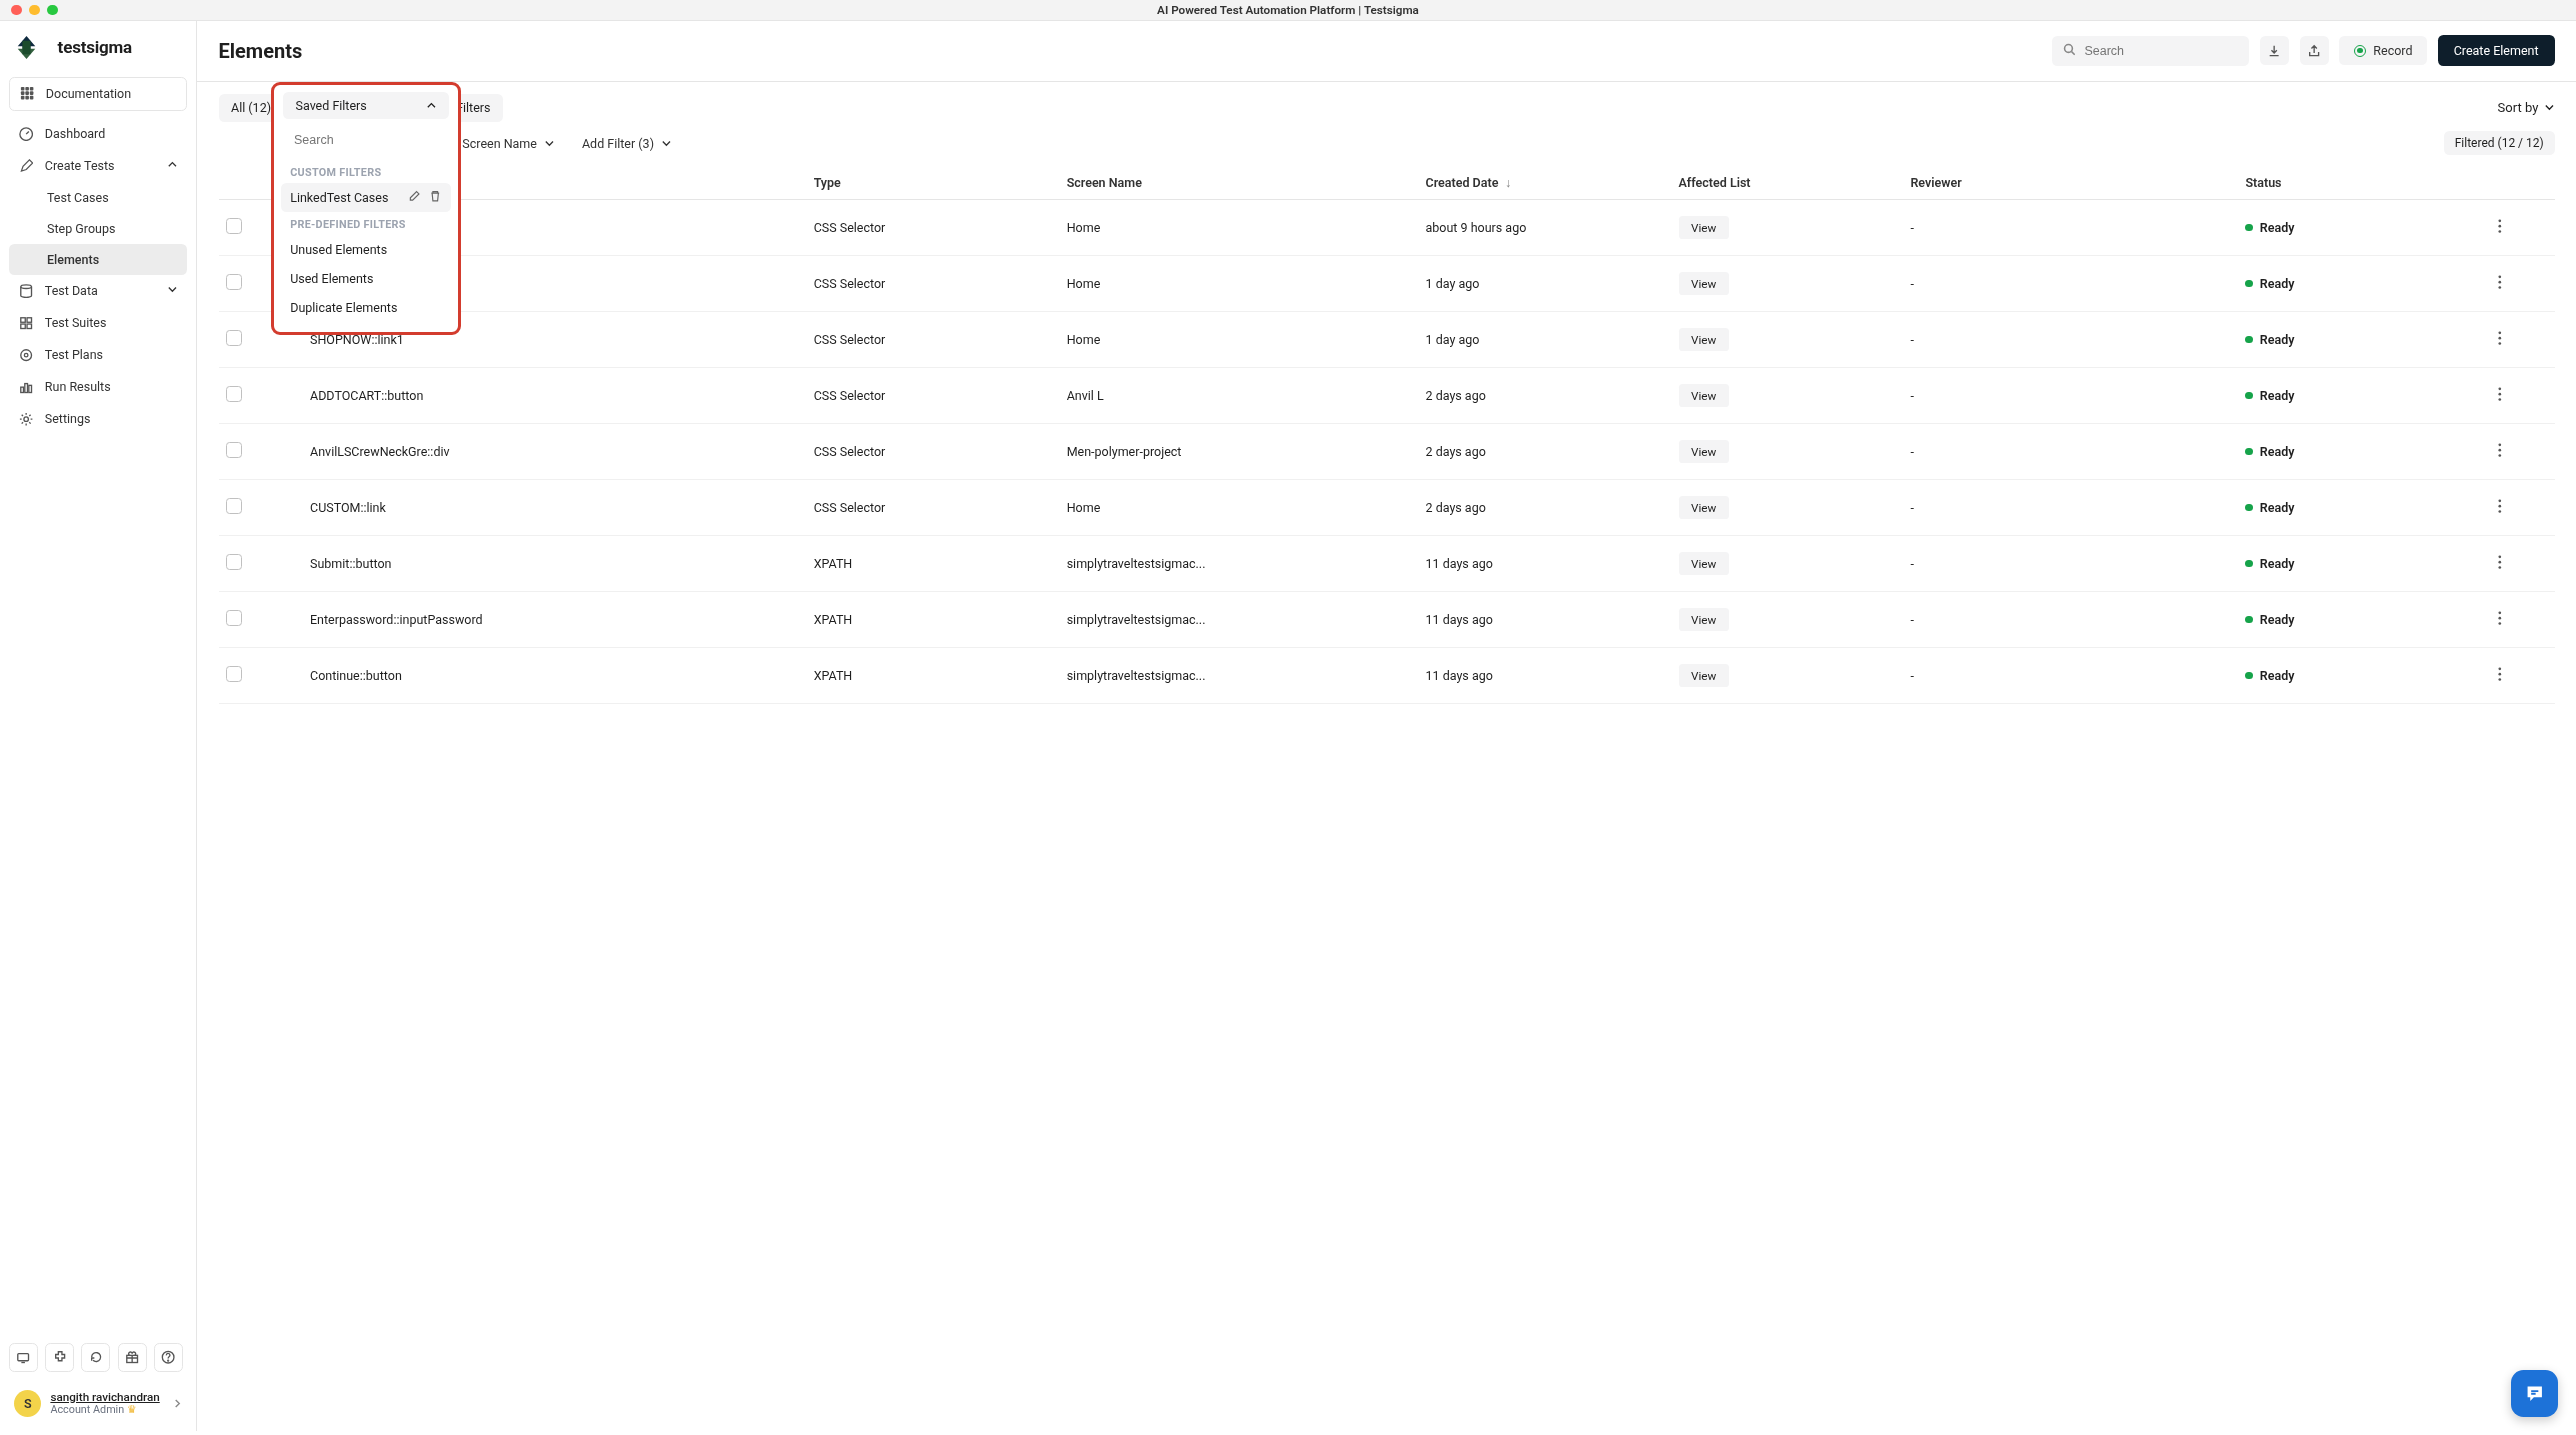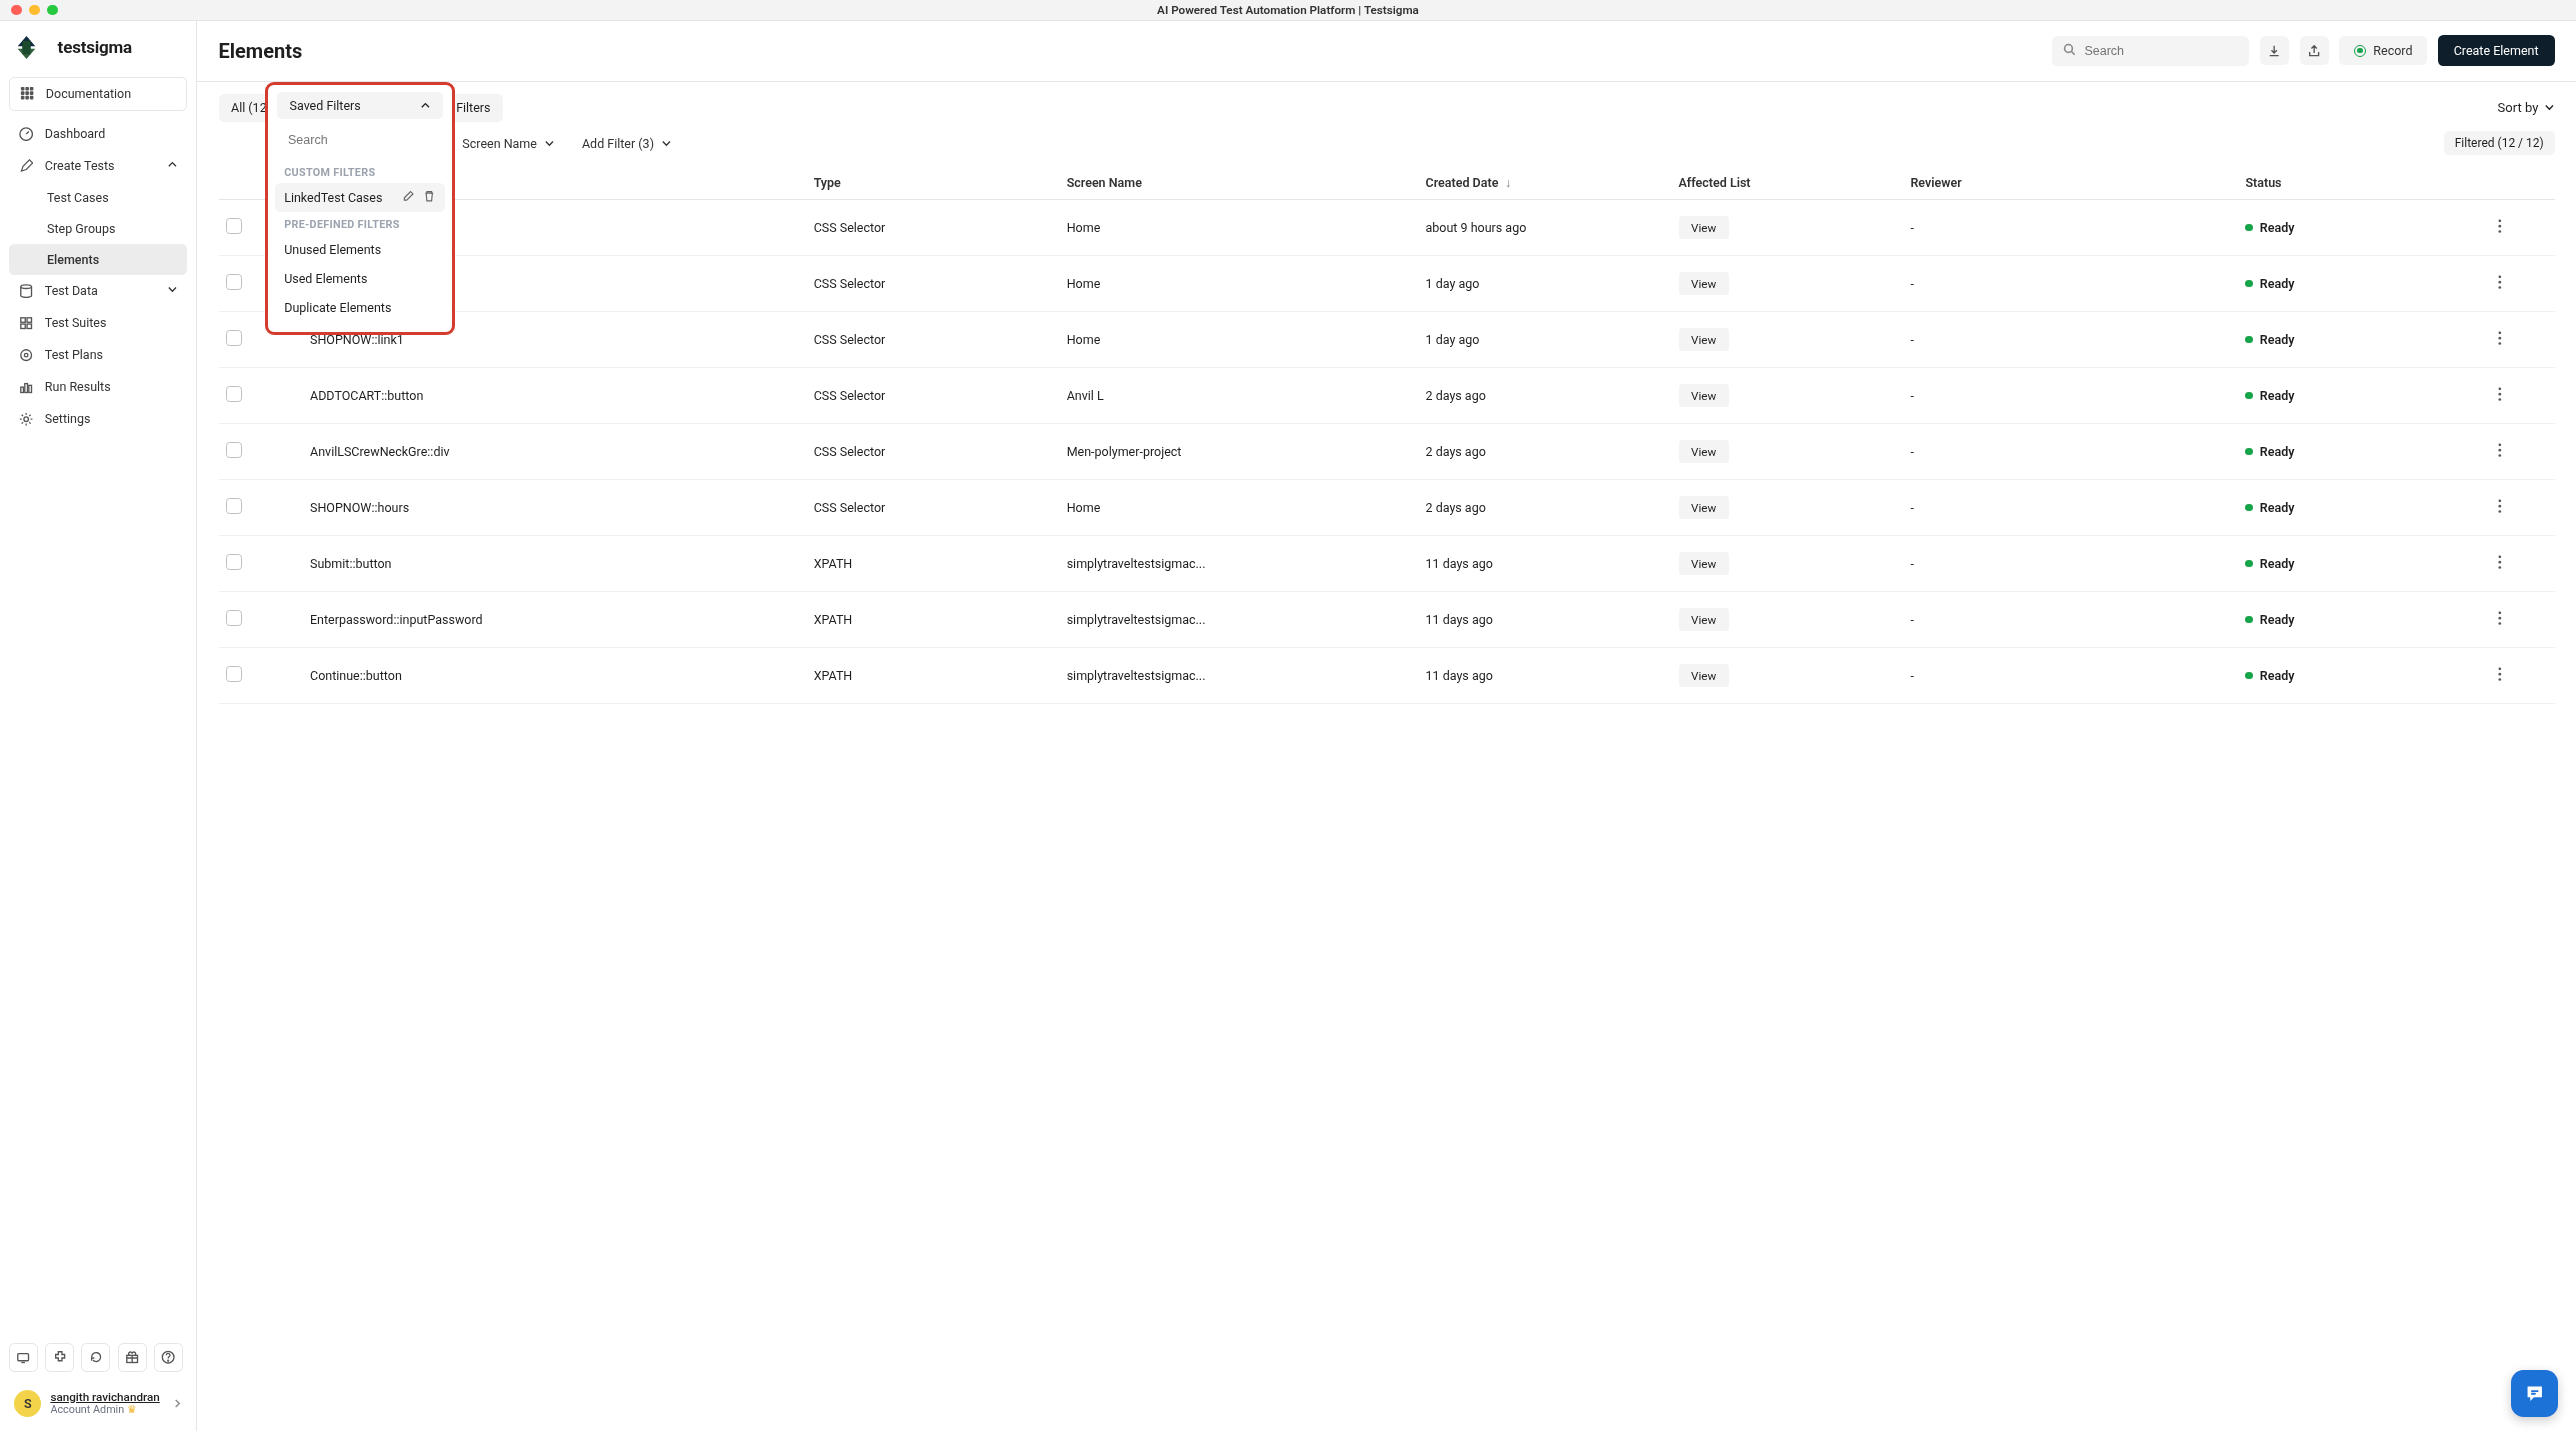--- a/index.html
+++ b/index.html
@@ -124,21 +124,21 @@
   .pill.bg { background: #f4f4f5; }
   .sort-by { margin-left: auto; display: flex; align-items: center; gap: 5.4px; font-size: 13px; cursor: pointer; }
   .filters-row2 { display: flex; align-items: center; gap: 27px; padding: 1.8px 21.5px 10.8px 21.5px; position: relative; }
   .filter-dd { display: flex; align-items: center; gap: 7.2px; font-size: 12.5px; cursor: pointer; color: #333; }
   .filter-count-pill { margin-left: auto; background: #f4f4f5; padding: 5.4px 10.8px; border-radius: 5.4px; font-size: 12px; text-align: right; }
 
   
   .saved-filters-dropdown {
     position: absolute;
     top: 0; 
-    left: 68px;
+    left: 74px;
     width: 190px;
     background: #fff;
     border: 3.6px solid var(--highlight-border);
     border-radius: 9px;
     z-index: 20;
     padding-top: 0;
     overflow: hidden;
   }
   .saved-filters-dropdown .pill.bg {
     margin: 7.2px 9px 5.4px 9px;
@@ -621,21 +621,21 @@
     <td class="more-icon">
       <svg width="3.6" height="14.3" viewBox="0 0 4 16">
                   <circle cx="2" cy="2" r="1.5" fill="currentColor"></circle>
                   <circle cx="2" cy="8" r="1.5" fill="currentColor"></circle>
                   <circle cx="2" cy="14" r="1.5" fill="currentColor"></circle>
                 </svg>
     </td>
             </tr>
             <tr>
     <td><span class="chk"></span></td>
-    <td>SHOPNOW::hours</td>
+    <td>CUSTOM::link</td>
     <td>CSS Selector</td>
     <td>
                 <div class="truncate">Home</div>
               </td>
     <td>2 days ago</td>
     <td><span class="view-btn">View</span></td>
     <td>-</td>
     <td>
                 <div class="status-cell">
                   <span class="status-dot"></span>

